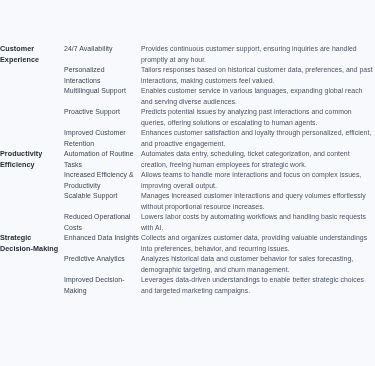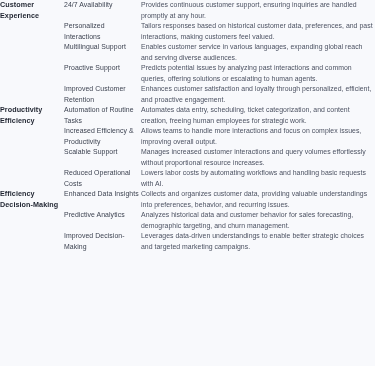--- a/index.html
+++ b/index.html
@@ -11,20 +11,21 @@
     height: 366px;
     overflow: hidden;
     background: #f8f9fc;
     font-family: "Liberation Sans", sans-serif;
     -webkit-font-smoothing: antialiased;
   }
   #benefits-table {
     width: 375px;
     border-collapse: collapse;
     table-layout: fixed;
+    margin-top: 44px;
   }
   #benefits-table col.c-category { width: 64px; }
   #benefits-table col.c-feature  { width: 77px; }
   #benefits-table col.c-desc     { width: 234px; }
 
   #benefits-table td {
     vertical-align: top;
     padding: 0;
     border: 0;
     background: transparent;
@@ -104,21 +105,21 @@
         <td class="cell-category"></td>
         <td class="cell-feature">Scalable Support</td>
         <td class="cell-desc">Manages increased customer interactions and query volumes effortlessly without proportional resource increases.</td>
       </tr>
       <tr>
         <td class="cell-category"></td>
         <td class="cell-feature">Reduced Operational Costs</td>
         <td class="cell-desc">Lowers labor costs by automating workflows and handling basic requests with AI.</td>
       </tr>
       <tr>
-        <td class="cell-category">Efficiency Decision-Making</td>
+        <td class="cell-category">Strategic Decision-Making</td>
         <td class="cell-feature">Enhanced Data Insights</td>
         <td class="cell-desc">Collects and organizes customer data, providing valuable understandings into preferences, behavior, and recurring issues.</td>
       </tr>
       <tr>
         <td class="cell-category"></td>
         <td class="cell-feature">Predictive Analytics</td>
         <td class="cell-desc">Analyzes historical data and customer behavior for sales forecasting, demographic targeting, and churn management.</td>
       </tr>
       <tr>
         <td class="cell-category"></td>

